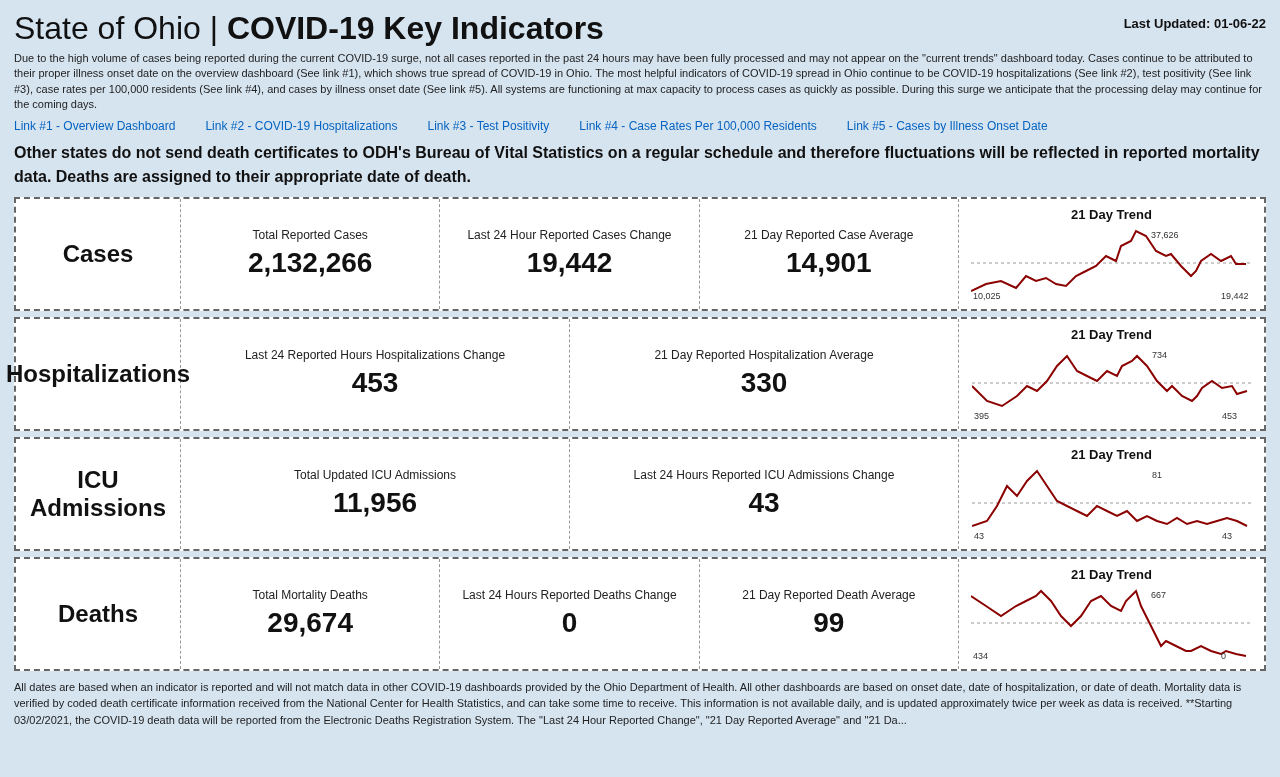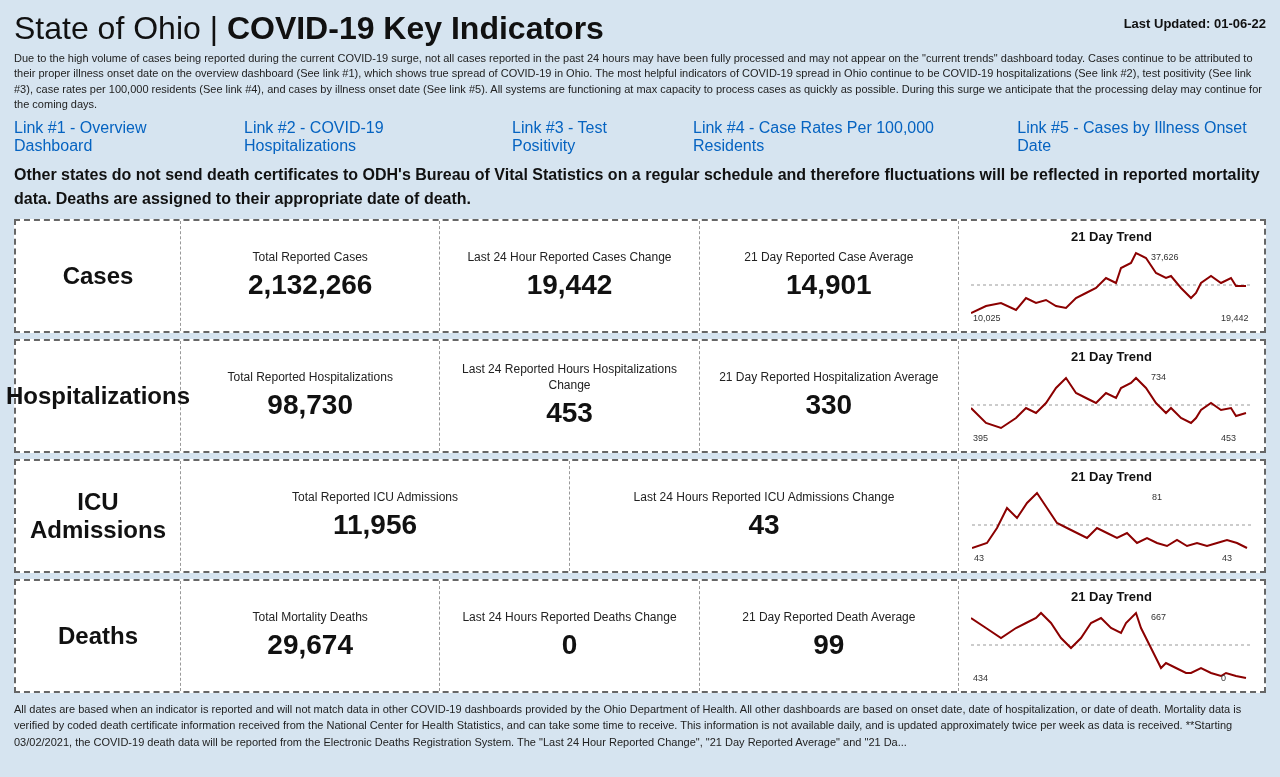--- a/index.html
+++ b/index.html
@@ -42,21 +42,21 @@
       margin-bottom: 6px;
     }
     .links-row {
       display: flex;
       gap: 30px;
       margin-bottom: 8px;
     }
     .links-row a {
       color: #0563c1;
       text-decoration: none;
-      font-size: 16px;
+      font-size: 12px;
     }
     .warning-text {
       font-size: 16px;
       font-weight: bold;
       margin-bottom: 8px;
       line-height: 1.5;
     }
     
     .metric-section {
       border: 2px dashed #666;
@@ -187,24 +187,20 @@
         <text x="250" y="73" font-size="9" fill="#333">19,442</text>
       </svg>
 
       </div>
     </div>
       <div class="metric-section">
       <div class="metric-label-col">
         <h2>Hospitalizations</h2>
       </div>
       <div class="metric-stat-col">
-        <div class="stat-label">Total Reported Hospitalizations</div>
-        <div class="stat-value">98,730</div>
-      </div>
-      <div class="metric-stat-col">
         <div class="stat-label">Last 24 Reported Hours Hospitalizations Change</div>
         <div class="stat-value">453</div>
       </div>
       <div class="metric-stat-col">
         <div class="stat-label">21 Day Reported Hospitalization Average</div>
         <div class="stat-value">330</div>
       </div>
       <div class="metric-trend-col">
         <div class="trend-title">21 Day Trend</div>
 
@@ -221,21 +217,21 @@
         <text x="250" y="73" font-size="9" fill="#333">453</text>
       </svg>
 
       </div>
     </div>
       <div class="metric-section">
       <div class="metric-label-col">
         <h2>ICU Admissions</h2>
       </div>
       <div class="metric-stat-col">
-        <div class="stat-label">Total Reported ICU Admissions</div>
+        <div class="stat-label">Total Updated ICU Admissions</div>
         <div class="stat-value">11,956</div>
       </div>
       <div class="metric-stat-col">
         <div class="stat-label">Last 24 Hours Reported ICU Admissions Change</div>
         <div class="stat-value">43</div>
       </div>
       <div class="metric-trend-col">
         <div class="trend-title">21 Day Trend</div>
 
       <svg class="trend-chart" viewBox="0 0 280 75" xmlns="http://www.w3.org/2000/svg">

